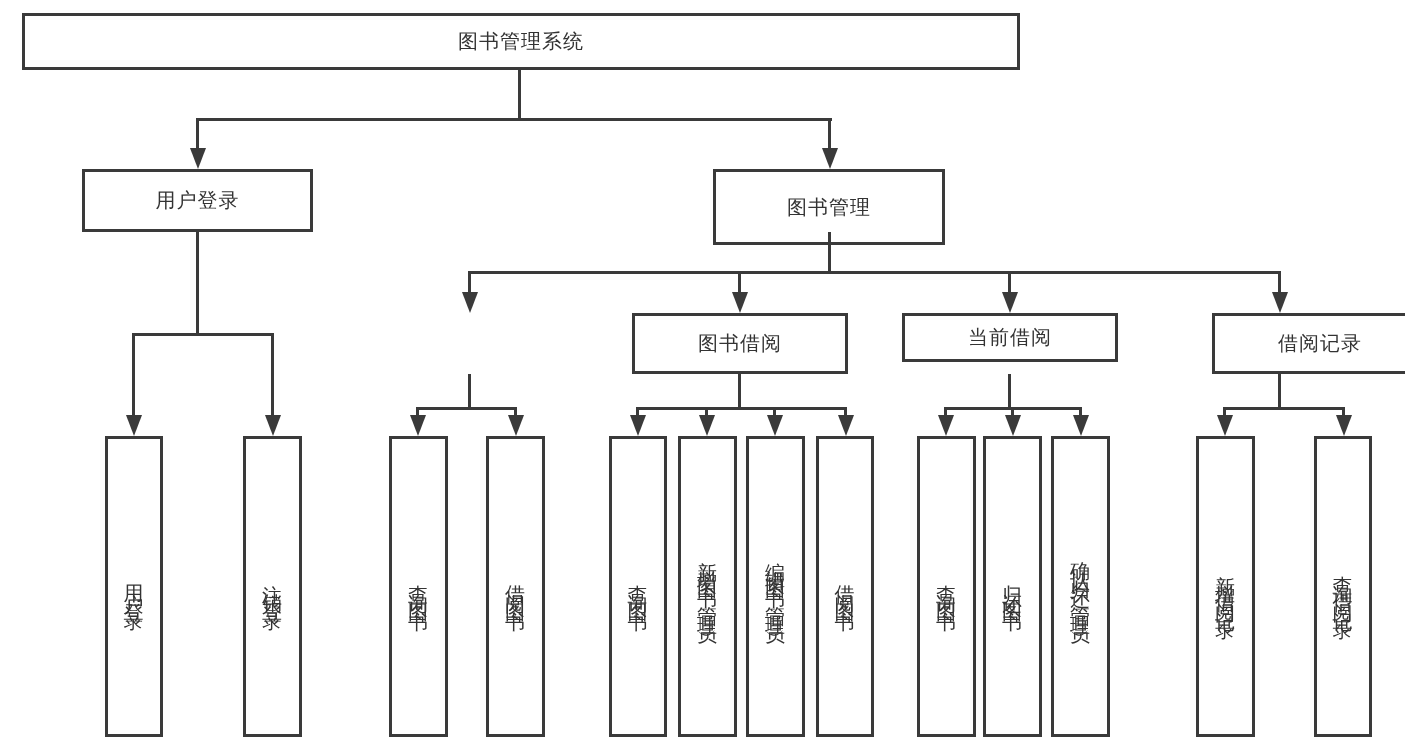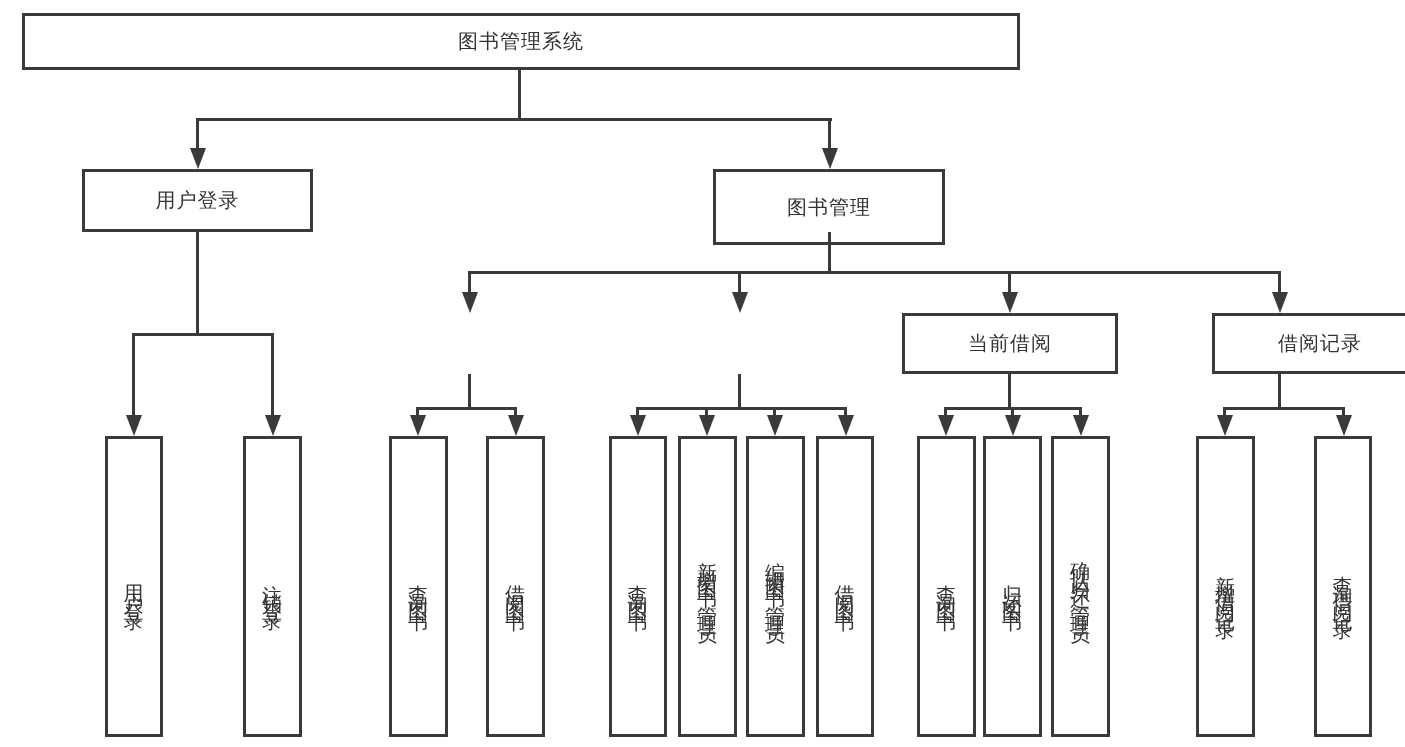--- a/index.html
+++ b/index.html
@@ -86,21 +86,22 @@
   <div class="hl" style="left:468px;top:271px;width:813px;"></div>
   <div class="vl" style="left:468px;top:271px;height:24px;"></div>
   <div class="arrow" style="left:462px;top:292px;"></div>
   <div class="vl" style="left:738px;top:271px;height:24px;"></div>
   <div class="arrow" style="left:732px;top:292px;"></div>
   <div class="vl" style="left:1008px;top:271px;height:24px;"></div>
   <div class="arrow" style="left:1002px;top:292px;"></div>
   <div class="vl" style="left:1278px;top:271px;height:24px;"></div>
   <div class="arrow" style="left:1272px;top:292px;"></div>
 
-  <div class="box h-box" style="left:902px;top:313px;width:216px;height:61px;">当前借阅</div>
+  <div class="box h-box" style="left:632px;top:313px;width:216px;height:61px;">图书借阅</div>
+  <div class="box h-box" style="left:902px;top:313px;width:216px;height:49px;">当前借阅</div>
   <div class="box h-box" style="left:1172px;top:313px;width:216px;height:61px;margin-left:40px;">借阅记录</div>
 
   <div class="vl" style="left:468px;top:374px;height:36px;"></div>
   <div class="hl" style="left:416px;top:407px;width:101px;"></div>
   <div class="vl" style="left:416px;top:407px;height:13px;"></div>
   <div class="arrow" style="left:410px;top:415px;"></div>
   <div class="vl" style="left:514px;top:407px;height:13px;"></div>
   <div class="arrow" style="left:508px;top:415px;"></div>
 
   <div class="vl" style="left:738px;top:374px;height:36px;"></div>

